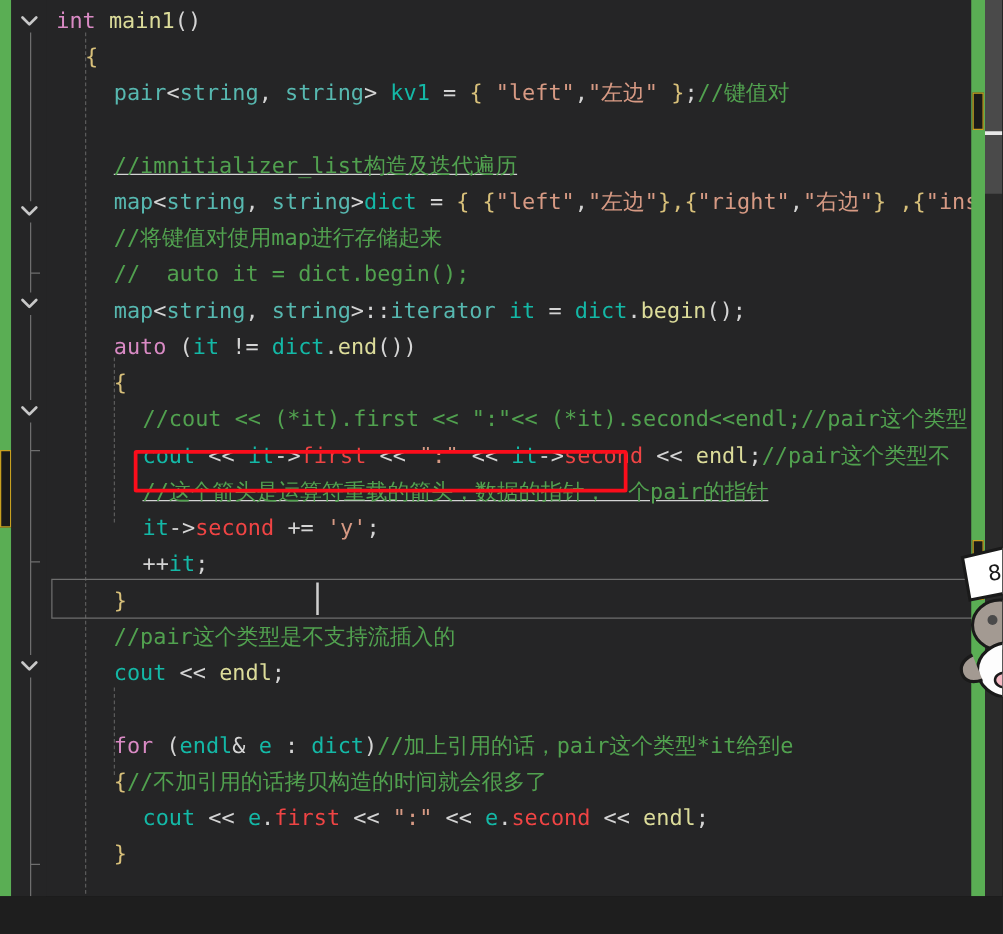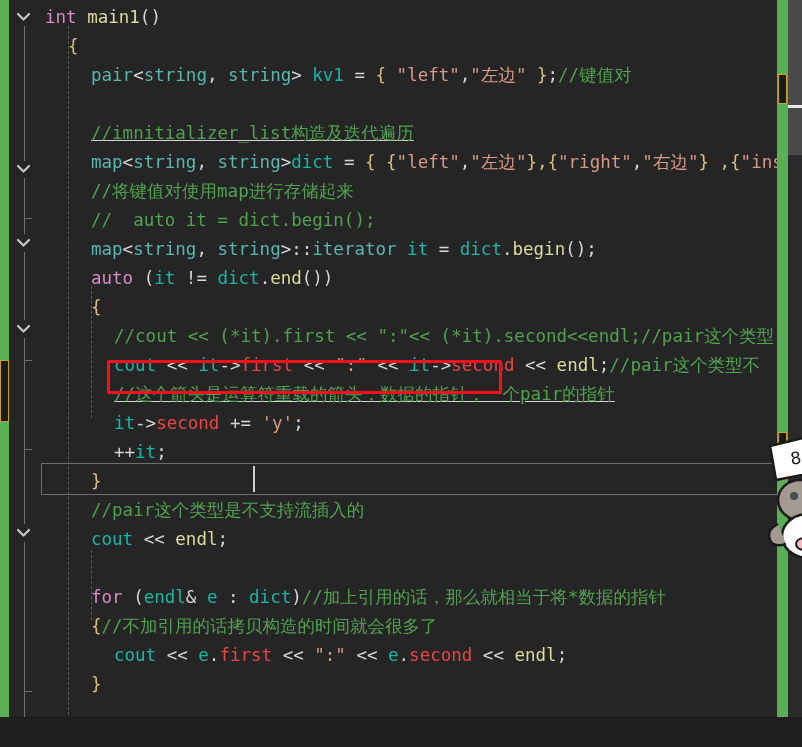--- a/index.html
+++ b/index.html
@@ -243,21 +243,21 @@
         <div class="code-line" style="top: 293px; left: 54px;"><span class="t-brace">{</span></div>
         <div class="code-line" style="top: 322px; left: 77px;"><span class="t-com">//cout &lt;&lt; (*it).first &lt;&lt; ":"&lt;&lt; (*it).second&lt;&lt;endl;//pair这个类型</span></div>
         <div class="code-line" style="top: 351px; left: 77px;"><span class="t-var">cout</span><span class="t-op"> &lt;&lt; </span><span class="t-var">it</span><span class="t-op">-&gt;</span><span class="t-plain">first</span><span class="t-op"> &lt;&lt; </span><span class="t-str">":"</span><span class="t-op"> &lt;&lt; </span><span class="t-var">it</span><span class="t-op">-&gt;</span><span class="t-plain">second</span><span class="t-op"> &lt;&lt; </span><span class="t-fn">endl</span><span class="t-punct">;</span><span class="t-com">//pair这个类型不</span></div>
         <div class="code-line" style="top: 380px; left: 77px; text-decoration: underline;"><span class="t-com">//这个箭头是运算符重载的箭头，数据的指针，一个pair的指针</span></div>
         <div class="code-line" style="top: 409px; left: 77px;"><span class="t-var">it</span><span class="t-op">-&gt;</span><span class="t-plain">second</span><span class="t-op"> += </span><span class="t-str">'y'</span><span class="t-punct">;</span></div>
         <div class="code-line" style="top: 438px; left: 77px;"><span class="t-op">++</span><span class="t-var">it</span><span class="t-punct">;</span></div>
         <div class="code-line" style="top: 467px; left: 54px;"><span class="t-brace">}</span></div>
         <div class="code-line" style="top: 496px; left: 54px;"><span class="t-com">//pair这个类型是不支持流插入的</span></div>
         <div class="code-line" style="top: 525px; left: 54px;"><span class="t-var">cout</span><span class="t-op"> &lt;&lt; </span><span class="t-fn">endl</span><span class="t-punct">;</span></div>
         <div class="code-line" style="top: 554px; left: 54px;"></div>
-        <div class="code-line" style="top: 583px; left: 54px;"><span class="t-key">for</span><span class="t-punct"> (</span><span class="t-var">endl</span><span class="t-op">&amp; </span><span class="t-var">e</span><span class="t-op"> : </span><span class="t-var">dict</span><span class="t-punct">)</span><span class="t-com">//加上引用的话，那么就相当于将*数据的指针</span></div>
+        <div class="code-line" style="top: 583px; left: 54px;"><span class="t-key">for</span><span class="t-punct"> (</span><span class="t-var">endl</span><span class="t-op">&amp; </span><span class="t-var">e</span><span class="t-op"> : </span><span class="t-var">dict</span><span class="t-punct">)</span><span class="t-com">//加上引用的话，pair这个类型*it给到e</span></div>
         <div class="code-line" style="top: 612px; left: 54px;"><span class="t-brace">{</span><span class="t-com">//不加引用的话拷贝构造的时间就会很多了</span></div>
         <div class="code-line" style="top: 641px; left: 77px;"><span class="t-var">cout</span><span class="t-op"> &lt;&lt; </span><span class="t-var">e</span><span class="t-punct">.</span><span class="t-plain">first</span><span class="t-op"> &lt;&lt; </span><span class="t-str">":"</span><span class="t-op"> &lt;&lt; </span><span class="t-var">e</span><span class="t-punct">.</span><span class="t-plain">second</span><span class="t-op"> &lt;&lt; </span><span class="t-fn">endl</span><span class="t-punct">;</span></div>
         <div class="code-line" style="top: 670px; left: 54px;"><span class="t-brace">}</span></div>
         <div class="code-line" style="top: 699px; left: 54px;"></div>
         <div class="code-line" style="top: 728px; left: 54px;"></div>
       </div>
 
     <div class="current-line" id="current-line" style="top: 463px; left: 4px; width: 746px; height: 32px;"></div>
     <div class="caret" id="caret" style="left: 216px; top: 466px; height: 26px;"></div>
 

